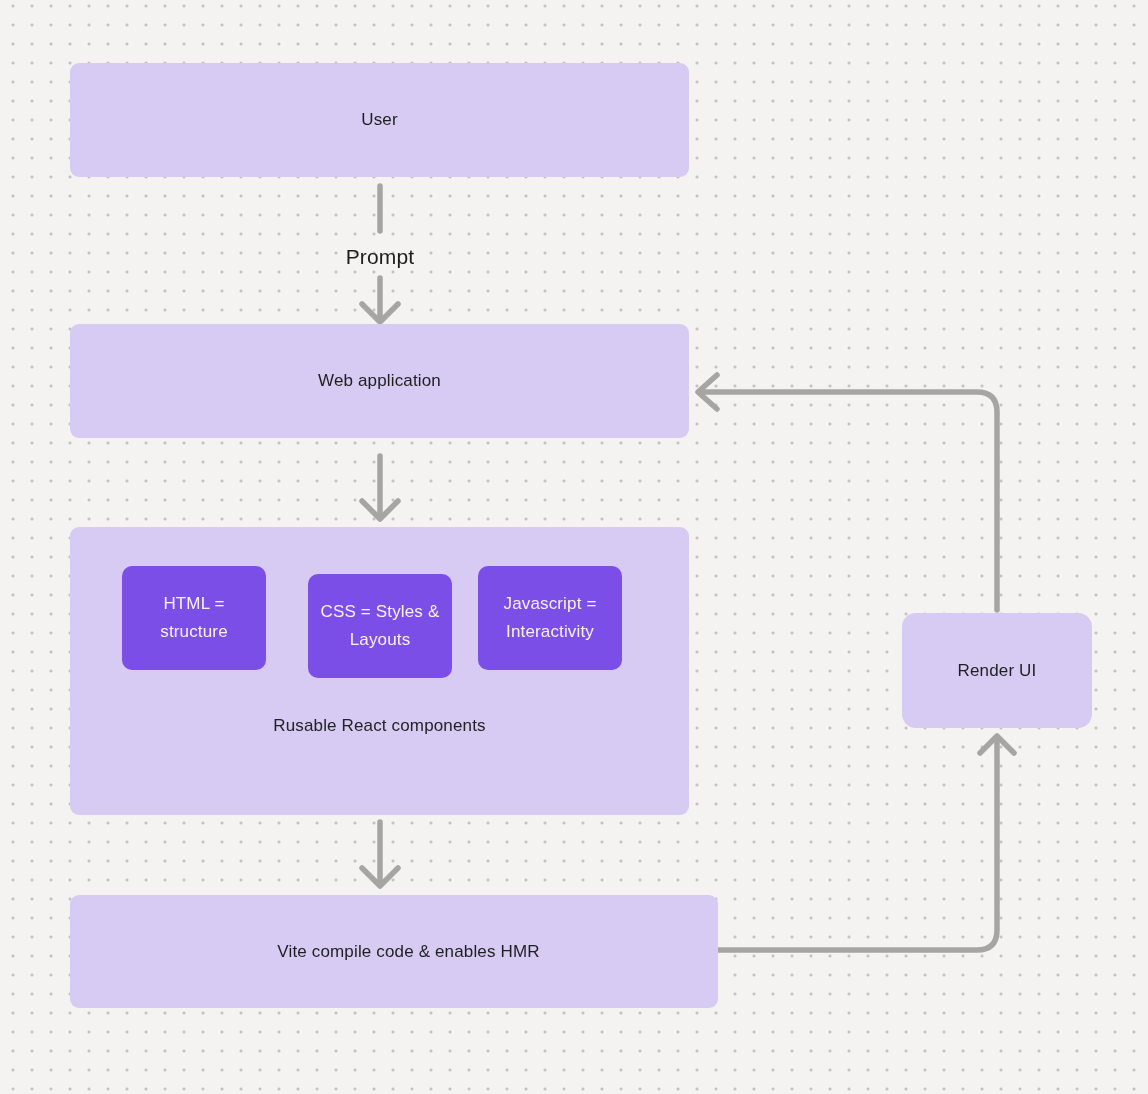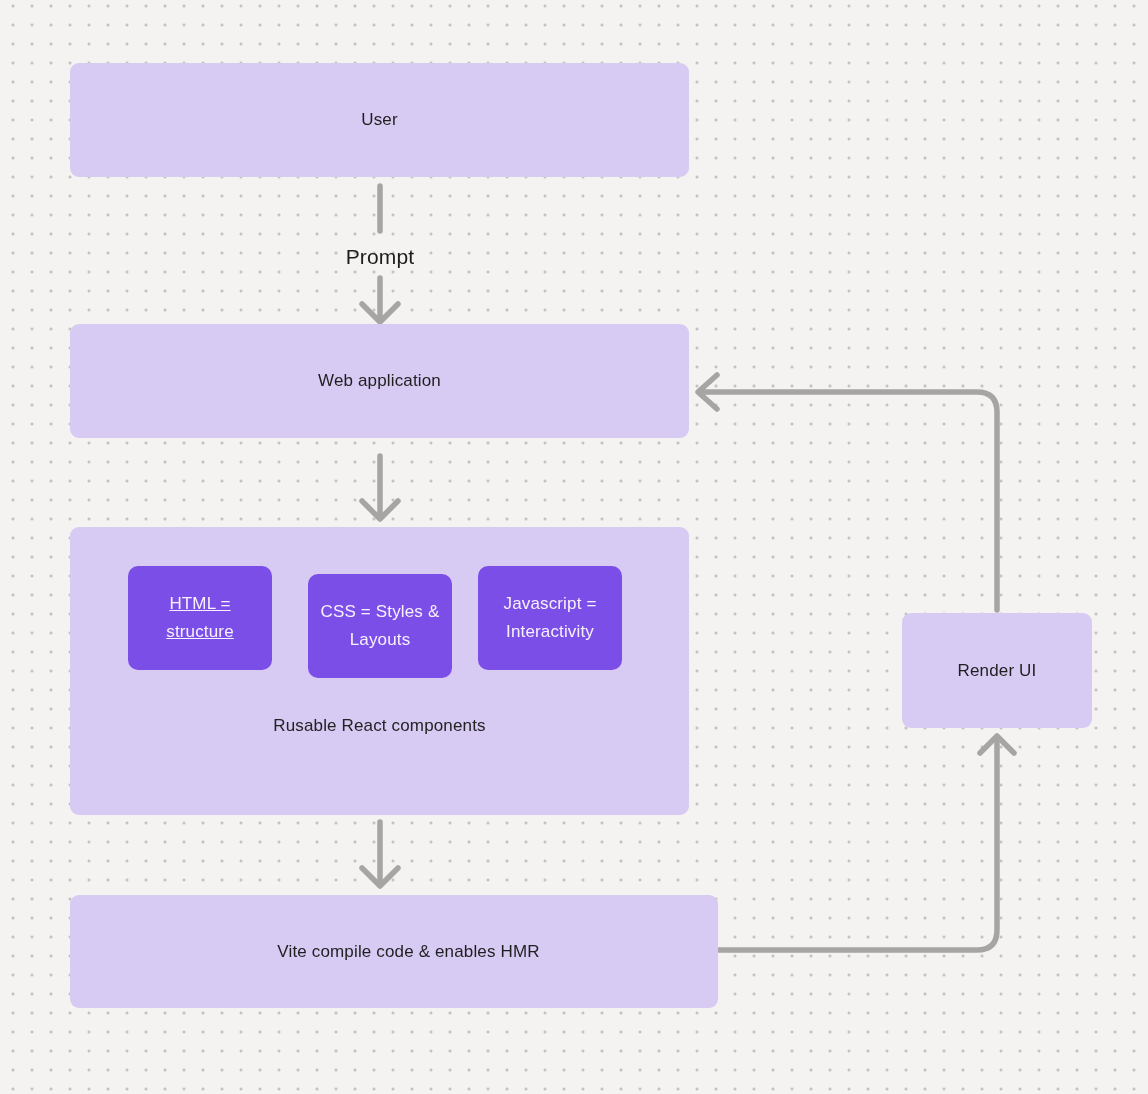--- a/index.html
+++ b/index.html
@@ -36,41 +36,41 @@
     border-radius: 9px;
     font-size: 17px;
     font-weight: 500;
     letter-spacing: 0.15px;
     text-align: center;
   }
   .node-user        { left: 70px;  top: 63px;  width: 619px; height: 114px; }
   .node-webapp      { left: 70px;  top: 324px; width: 619px; height: 114px; }
   .node-group       { left: 70px;  top: 527px; width: 619px; height: 288px; display: block; }
   .node-vite        { left: 70px;  top: 895px; width: 619px; height: 113px; padding-left: 29px; }
-  .node-render      { left: 902px; top: 613px; width: 190px; height: 115px; }
+  .node-render      { left: 902px; top: 613px; width: 190px; height: 115px; border-radius: 14px; }
   .chip {
     position: absolute;
     top: 39px;
     width: 144px;
     height: 104px;
     display: flex;
     align-items: center;
     justify-content: center;
     text-align: center;
     background: #7c4ee8;
     border-radius: 10px;
     color: #f6f1fd;
     font-size: 17px;
     font-weight: 500;
     line-height: 28px;
     letter-spacing: 0.15px;
     padding: 0 8px;
     box-sizing: border-box;
   }
-  .chip-html { left: 58px; text-decoration: underline; }
+  .chip-html { left: 52px; }
   .chip-css  { left: 238px; margin-top: 8px; }
   .chip-js   { left: 408px; }
   .group-label {
     position: absolute;
     left: 0;
     width: 100%;
     top: 189px;
     text-align: center;
     font-size: 17px;
     font-weight: 500;

